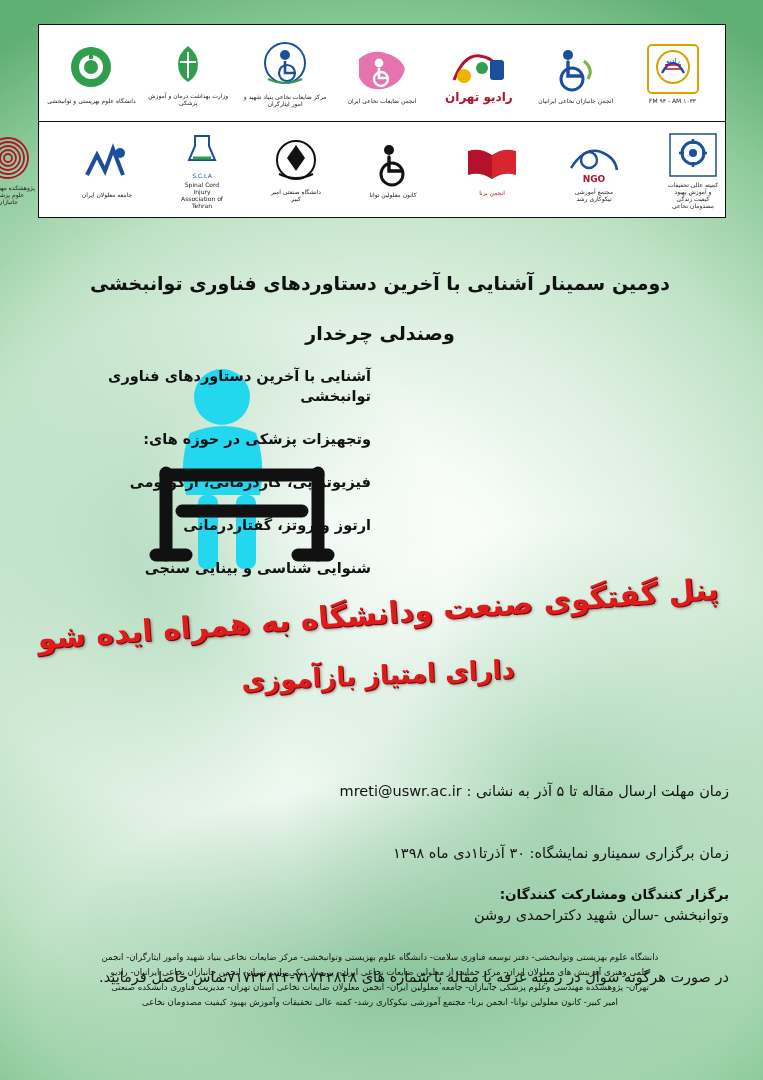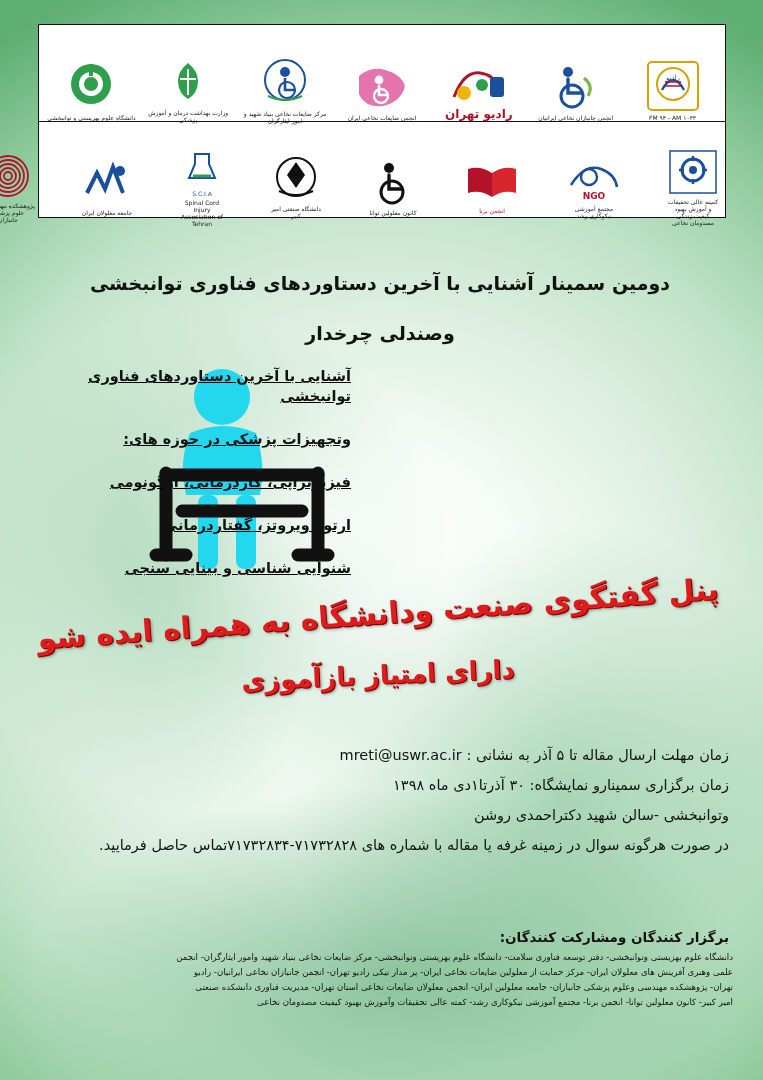--- a/index.html
+++ b/index.html
@@ -40,21 +40,21 @@
   }
 
   
   .logo-band{
     position:absolute;left:38px;top:24px;width:688px;
     border:1px solid #111;
     background:#fff;
     box-sizing:border-box;
   }
   .logo-row{
-    display:flex;justify-content:space-between;
+    display:flex;align-items:center;justify-content:space-between;
     height:96px;box-sizing:border-box;padding:20px 4px;
   }
   .logo-row + .logo-row{border-top:1px solid #111;gap:40px;}
   .logo-cell{
     flex:1 1 0;
     height:90px;
     display:flex;flex-direction:column;align-items:center;justify-content:center;
     gap:2px;
     box-sizing:border-box;
     padding:2px;
@@ -75,23 +75,22 @@
     position:absolute;top:268px;right:38px;width:690px;
     text-align:center;font-weight:bold;font-size:19px;color:#111;
     line-height:30px;
   }
   .title2{
     position:absolute;top:322px;right:38px;width:690px;
     text-align:center;font-weight:bold;font-size:19px;color:#111;
   }
 
   .bullets{
-    position:absolute;top:366px;right:412px;width:330px;
+    position:absolute;top:366px;right:392px;width:330px;
     text-align:right;
-    text-decoration:underline;
   }
   .bullets div{
     font-weight:bold;font-size:14.5px;color:#111;margin-bottom:23px;line-height:20px;
   }
 
   
   .art{
     position:absolute;left:70px;top:355px;width:310px;height:240px;
   }
 
@@ -111,30 +110,31 @@
   }
 
   
   .details{
     position:absolute;top:742px;right:34px;width:700px;
     text-align:right;
   }
   .details .line{
     font-size:14.5px;color:#111;line-height:26px;margin-bottom:4px;
     font-weight:500;
+    margin-top:36px;
   }
   .details .line.em{font-weight:normal;}
 
   .organizers-title{
-    position:absolute;top:929px;right:34px;width:700px;text-align:right;
+    position:absolute;top:886px;right:34px;width:700px;text-align:right;
     font-size:13.5px;font-weight:bold;color:#111;
   }
   .organizers{
     position:absolute;top:950px;right:30px;width:706px;
-    text-align:right;color:#111;
+    text-align:center;color:#111;
   }
   .organizers div{
     font-size:8.6px;line-height:15px;
   }
 </style>
 </head>
 <body>
 
 <div class="poster">
   <div class="smoke1"></div>

